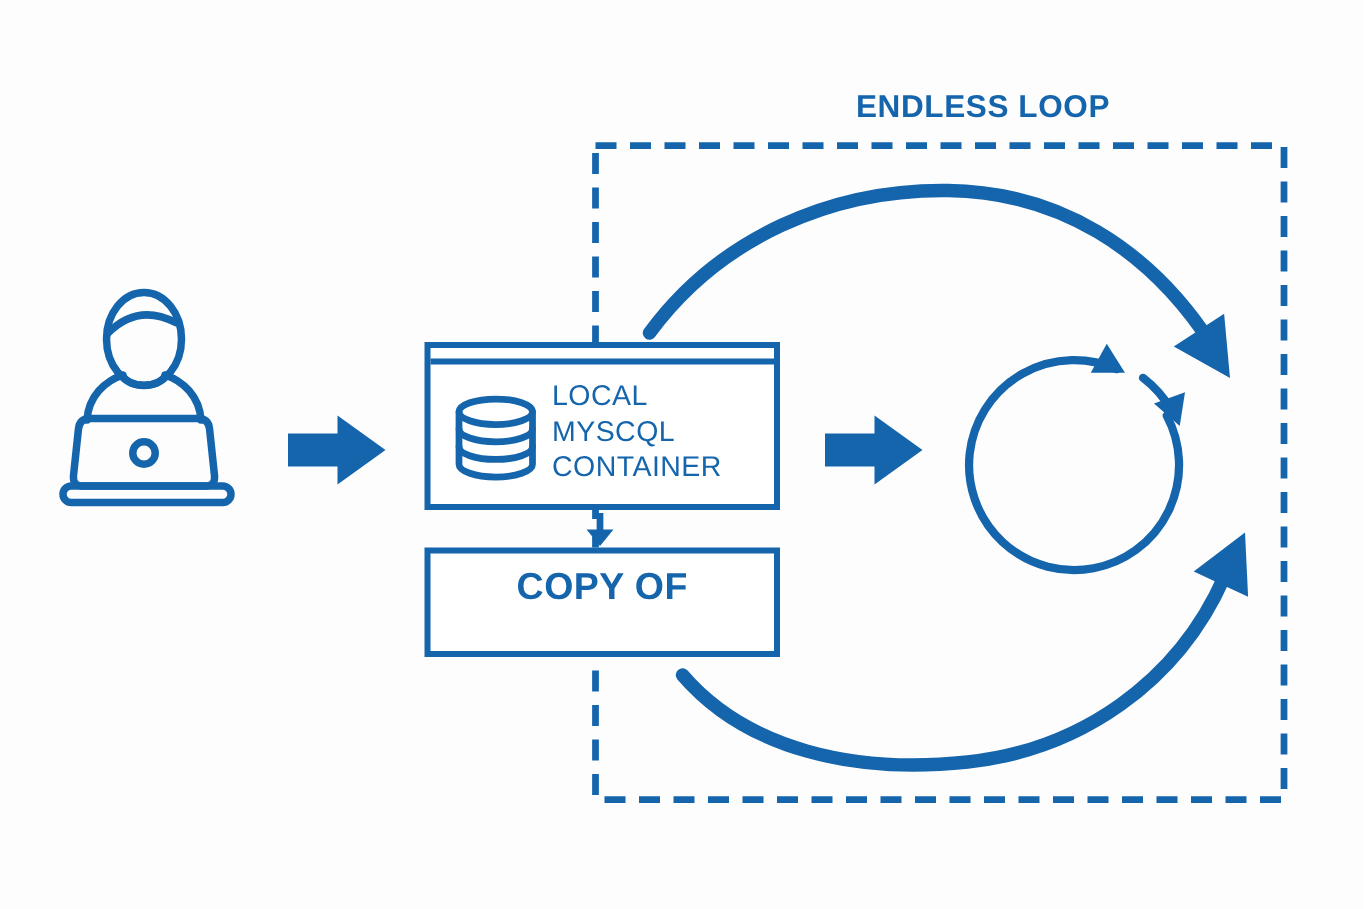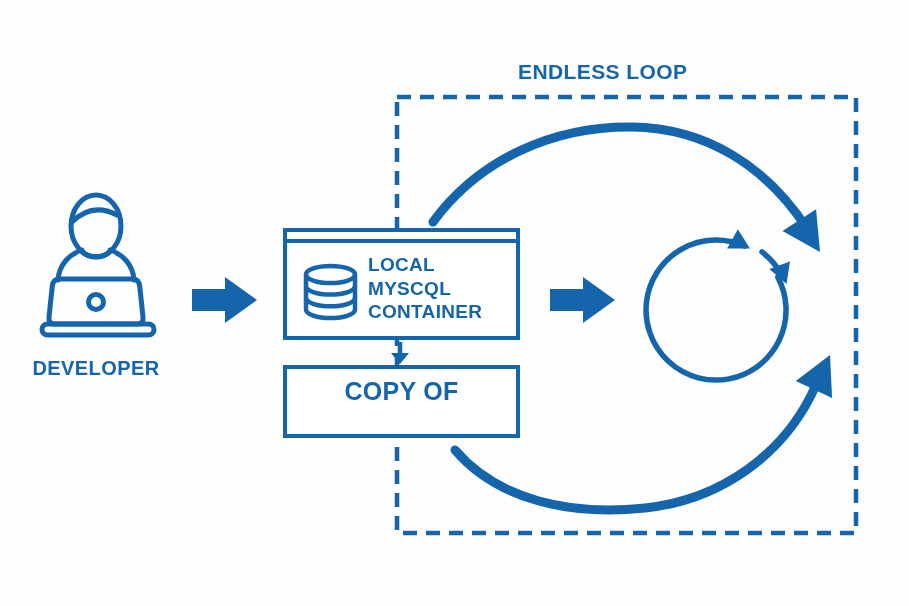--- a/index.html
+++ b/index.html
@@ -24,33 +24,33 @@
     width: 909px; height: 606px;
   }
   .st { stroke: var(--primary); fill: none; }
   .fl { fill: var(--primary); stroke: none; }
   .lbl {
     position: absolute;
     font-weight: 700;
     color: var(--primary);
     letter-spacing: 0.4px;
   }
-  .loop-title { left: 518px; top: 60px; width: 222px; text-align: left; font-size: 21px; }
+  .loop-title { left: 518px; top: 60px; width: 222px; text-align: right; font-size: 21px; }
   .dev-label  { left: 16px;  top: 357px; width: 160px; text-align: center; font-size: 20px; }
   .node-box {
     position: absolute;
     background: var(--box-fill);
     border: 4px solid var(--primary);
   }
   .container-box { left: 283px; top: 228px; width: 237px; height: 112px; }
   .container-box .titlebar { height: 11px; border-bottom: 4px solid var(--primary); }
   .container-box .db-svg { position: absolute; left: 16px; top: 31px; }
   .container-box .box-text {
     position: absolute; left: 81px; top: 21px;
-    font-weight: 700; font-size: 19px; line-height: 23.5px; letter-spacing: 0.3px;
+    font-weight: 400; font-size: 19px; line-height: 23.5px; letter-spacing: 0.3px;
   }
   .copy-box { left: 283px; top: 365px; width: 237px; height: 73px; }
   .copy-box .box-text {
     position: absolute; left: 0; top: 11px; width: 100%;
     text-align: center;
     font-weight: 700; font-size: 25px; line-height: 23px; letter-spacing: 0.3px;
   }
   .cycle-label {
     left: 656px; top: 283px; width: 120px; text-align: center;
     font-size: 19.5px; line-height: 25px;
@@ -96,21 +96,20 @@
     <g>
       <path class="st" stroke-width="5.5" stroke-linecap="round" d="M 777.8 277.1 A 70 70 0 1 1 744.5 246.1"></path>
       <polygon class="fl" points="0,0 -20,-11 -20,11" transform="translate(750 248.5) rotate(29)"></polygon>
       <path class="st" stroke-width="5.5" stroke-linecap="round" d="M 762 251.9 A 75 75 0 0 1 781 273.5"></path>
       <polygon class="fl" points="0,0 -20,-11 -20,11" transform="translate(786.5 284) rotate(70)"></polygon>
     </g>
   </svg>
 
   <div class="lbl loop-title">ENDLESS LOOP</div>
 
-  <div class="lbl dev-label">DEVELOPER</div>
 
   <div class="node-box container-box">
     <div class="titlebar"></div>
     <svg class="db-svg" width="55" height="58" viewBox="0 0 55 58" aria-hidden="true">
       <g class="st" stroke-width="4.5" stroke-linecap="round">
         <ellipse cx="27.5" cy="11.5" rx="24.5" ry="8.5"></ellipse>
         <path d="M 3 11.5 L 3 46.5 A 24.5 8.5 0 0 0 52 46.5 L 52 11.5"></path>
         <path d="M 3 23 A 24.5 8.5 0 0 0 52 23"></path>
         <path d="M 3 34.8 A 24.5 8.5 0 0 0 52 34.8"></path>
       </g>

